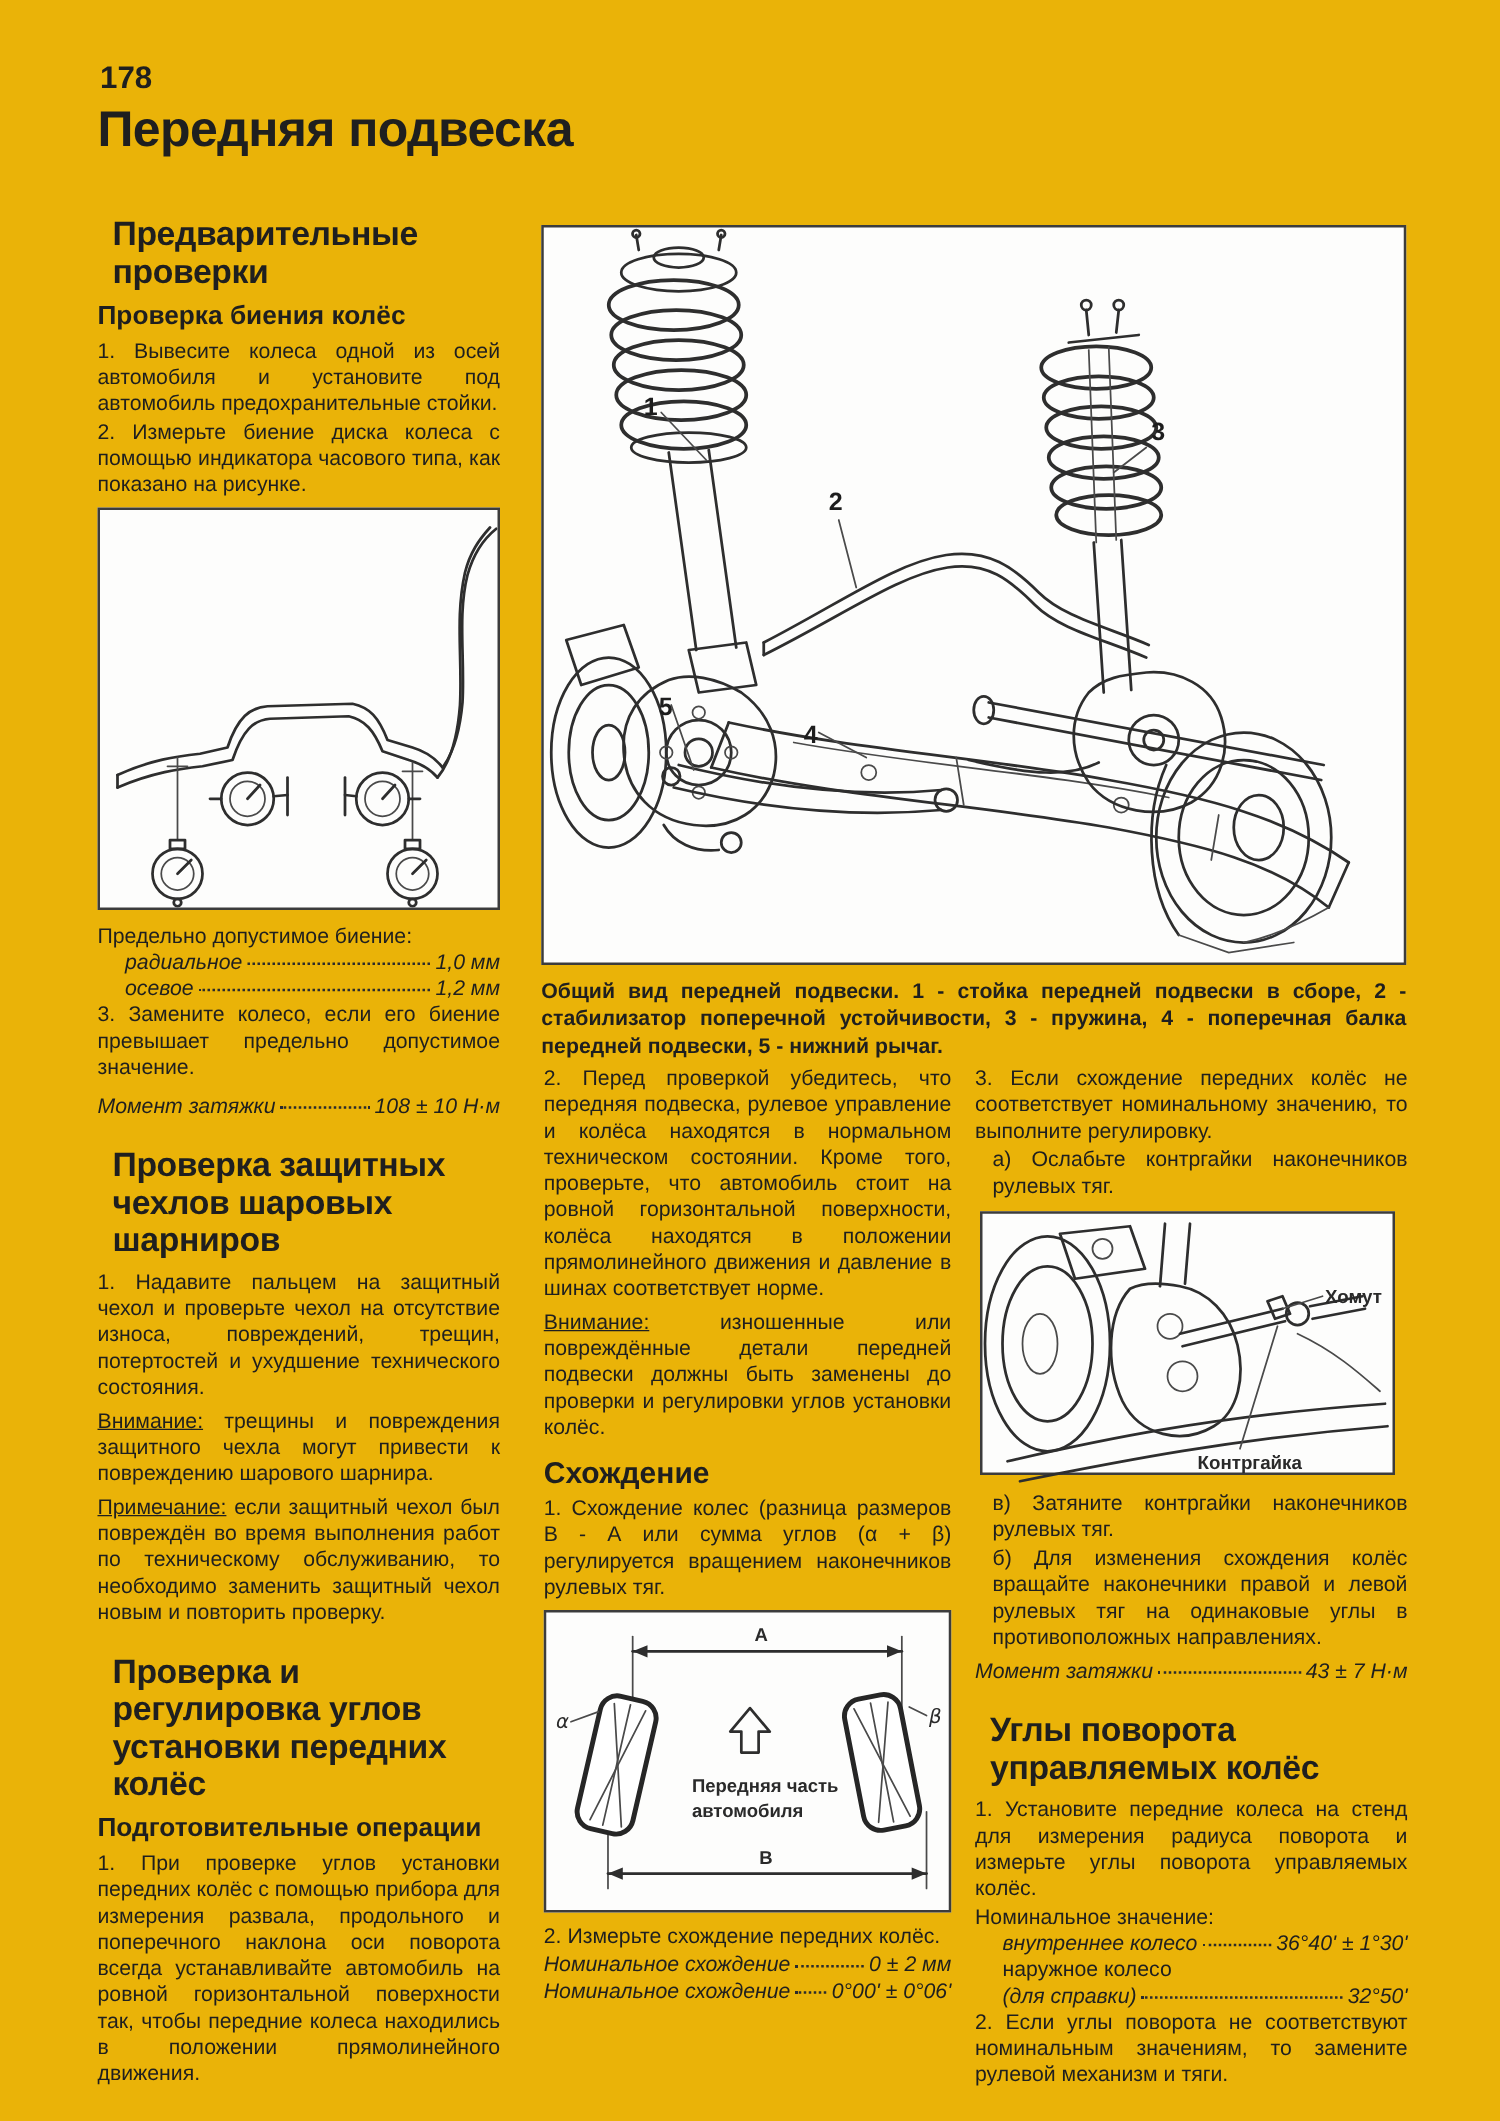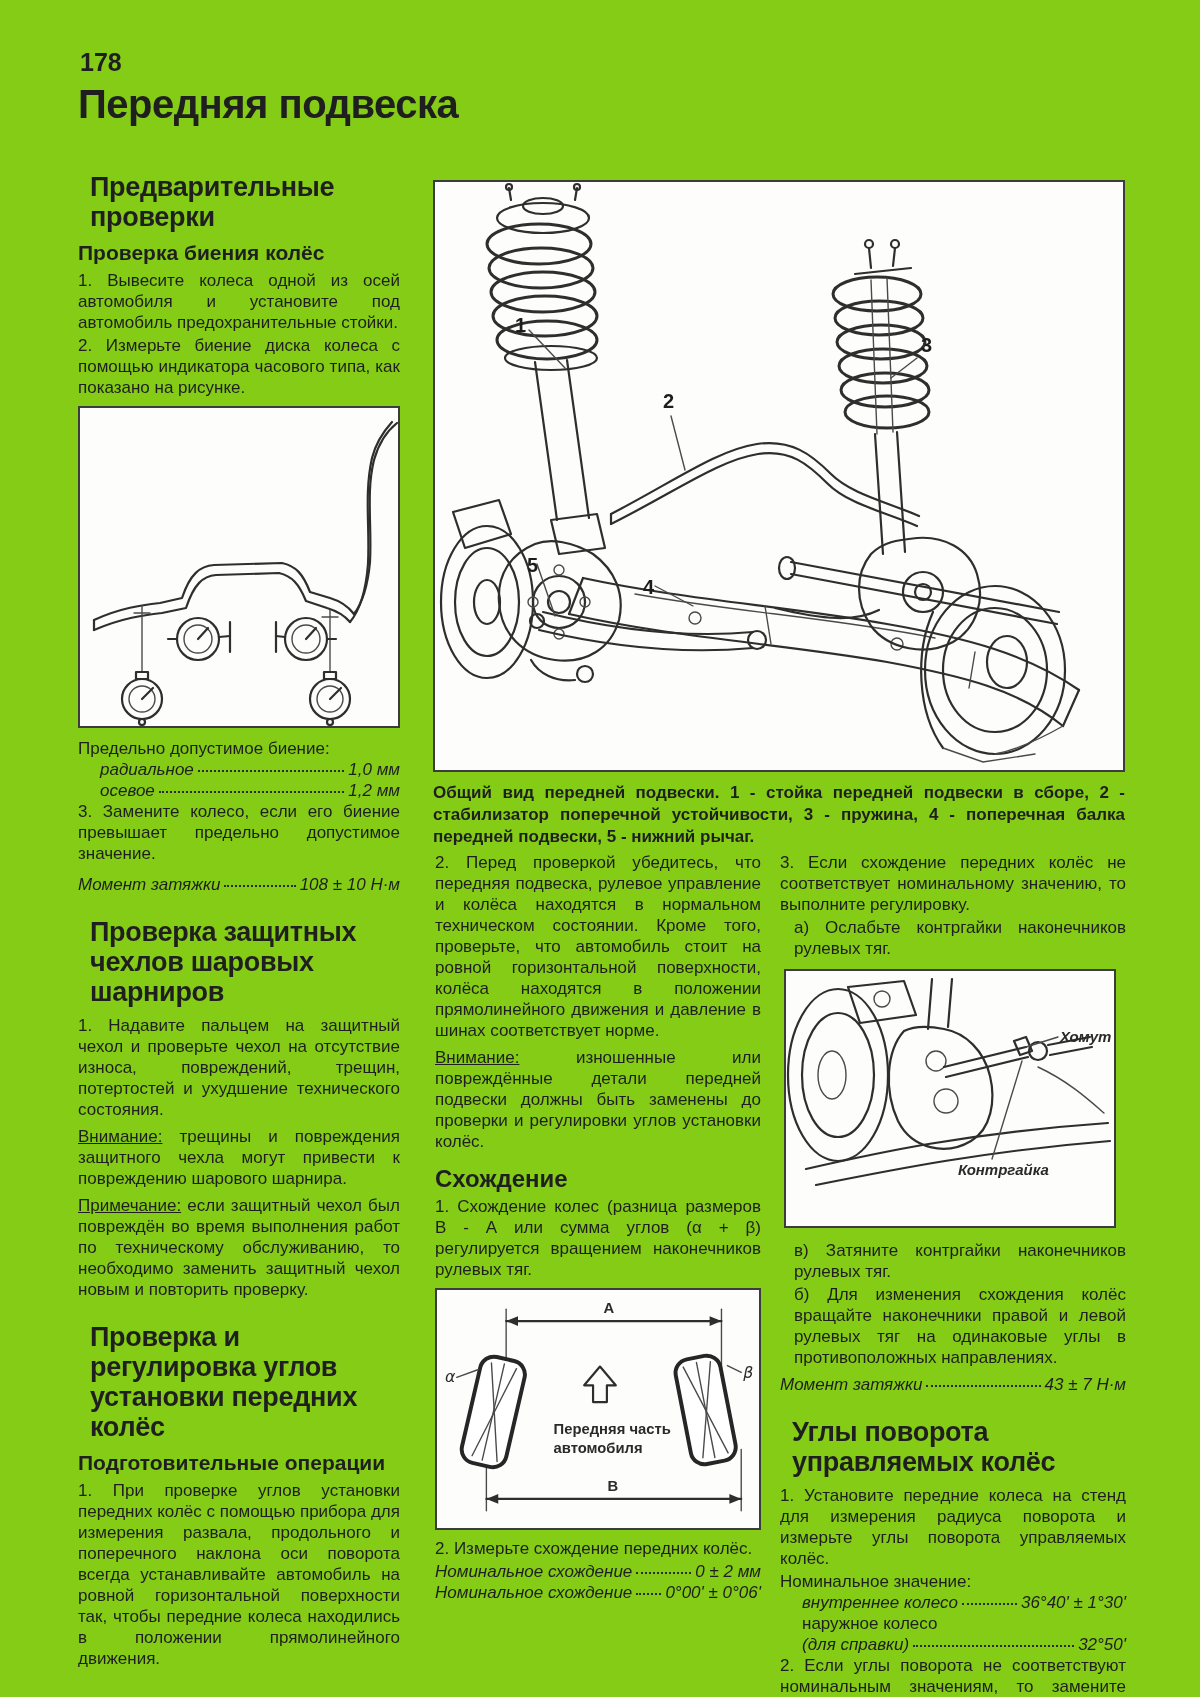--- a/index.html
+++ b/index.html
@@ -1,18 +1,18 @@
 <!DOCTYPE html>
 <html lang="ru"><head>
 <meta charset="utf-8">
 <style>
   html,body{margin:0;padding:0;background:#e9e9e9;}
   .page{
     position:relative;width:1200px;height:1697px;margin:0 auto;
-    background:#84cc16;color:#1f1f1f;
+    background:#eab308;color:#1f1f1f;
     font-family:"Liberation Sans","DejaVu Sans",sans-serif;
     font-size:17px;line-height:21px;overflow:hidden;
   }
   .pageno{position:absolute;left:80px;top:52px;font-size:25px;font-weight:700;}
   .doc-title{position:absolute;left:78px;top:94px;font-size:40px;font-weight:700;letter-spacing:-0.5px;margin:0;}
   .col{position:absolute;}
   .col-left{left:78px;top:172px;width:322px;}
   .col-mid{left:435px;top:852px;width:326px;}
   .col-right{left:780px;top:852px;width:346px;}
   .h-big{font-size:27px;line-height:30px;font-weight:700;margin:22px 12px 8px;letter-spacing:-0.3px;}
@@ -21,21 +21,21 @@
   p{margin:0 0 2px;}
   .just{text-align:justify;}
   .it{}
   .ul{text-decoration:underline;}
   .mt6{margin-top:6px;} .mt10{margin-top:10px;}
   .fig{border:2px solid #3c3c3c;background:#fdfdfc;box-sizing:border-box;}
   .fig-runout{width:322px;height:322px;margin:8px 0 10px;}
   .fig-main{position:absolute;left:433px;top:180px;width:692px;height:592px;}
   .fig-caption{position:absolute;left:433px;top:782px;width:692px;font-weight:700;line-height:22px;}
   .fig-toe{width:326px;height:242px;margin:8px 0 8px;}
-  .fig-tierod{width:332px;height:259px;margin:10px 0 12px 4px;font-style:italic;}
+  .fig-tierod{width:332px;height:211px;margin:10px 0 12px 4px;}
   .lrow{display:flex;align-items:baseline;font-style:italic;}
   .lrow .lbl{white-space:nowrap;}
   .lrow .val{white-space:nowrap;}
   .lrow .dots{flex:1 1 auto;border-bottom:2px dotted #2b2b2b;margin:0 4px;transform:translateY(-3px);min-width:10px;}
   .ind{padding-left:22px;}
   svg{display:block;}
   .ln{fill:none;stroke:#2e2e2e;stroke-width:2.2;stroke-linecap:round;stroke-linejoin:round;}
   .ln3{fill:none;stroke:#2e2e2e;stroke-width:3;stroke-linecap:round;}
   .lnt{fill:none;stroke:#4a4a4a;stroke-width:1.4;stroke-linecap:round;}
   .lnw{fill:#fff;stroke:#262626;stroke-width:4;}

